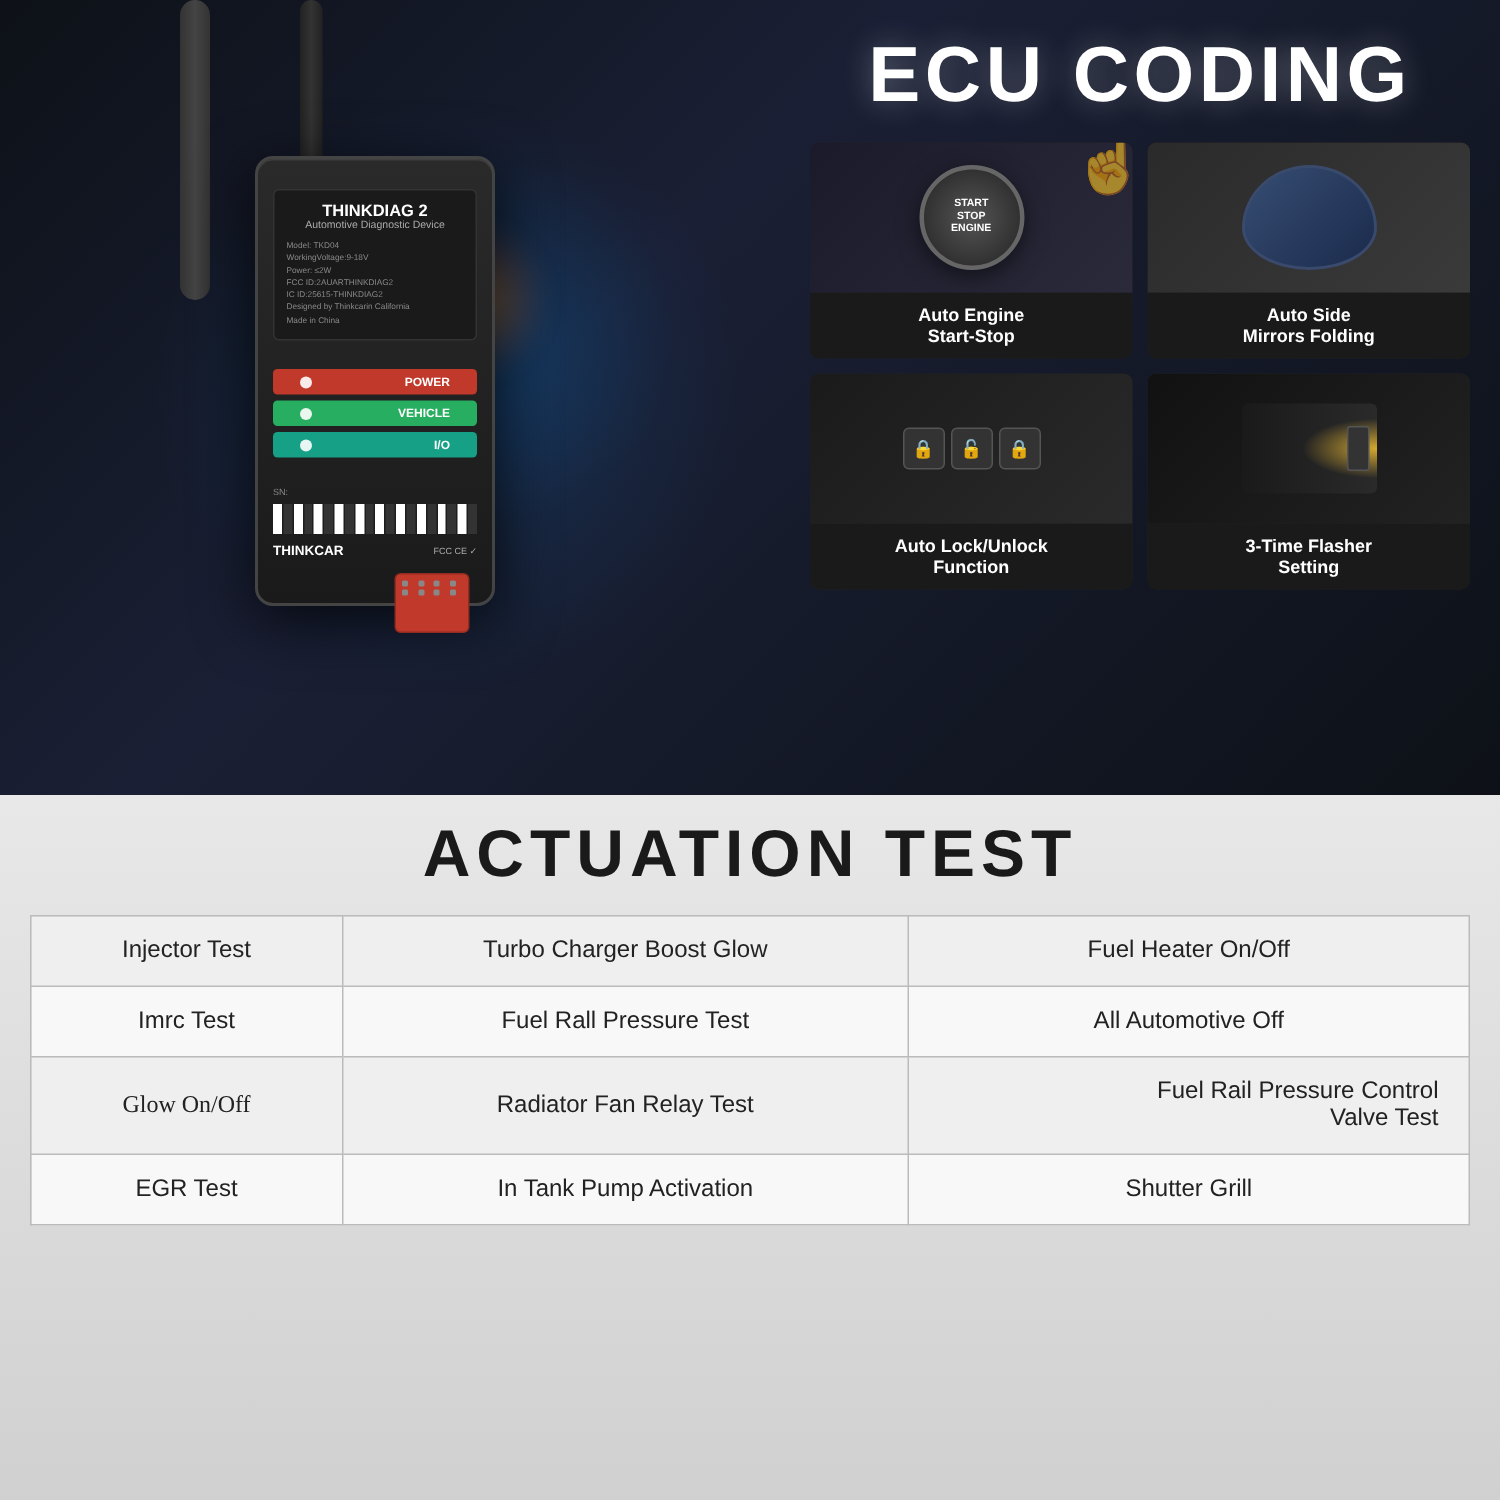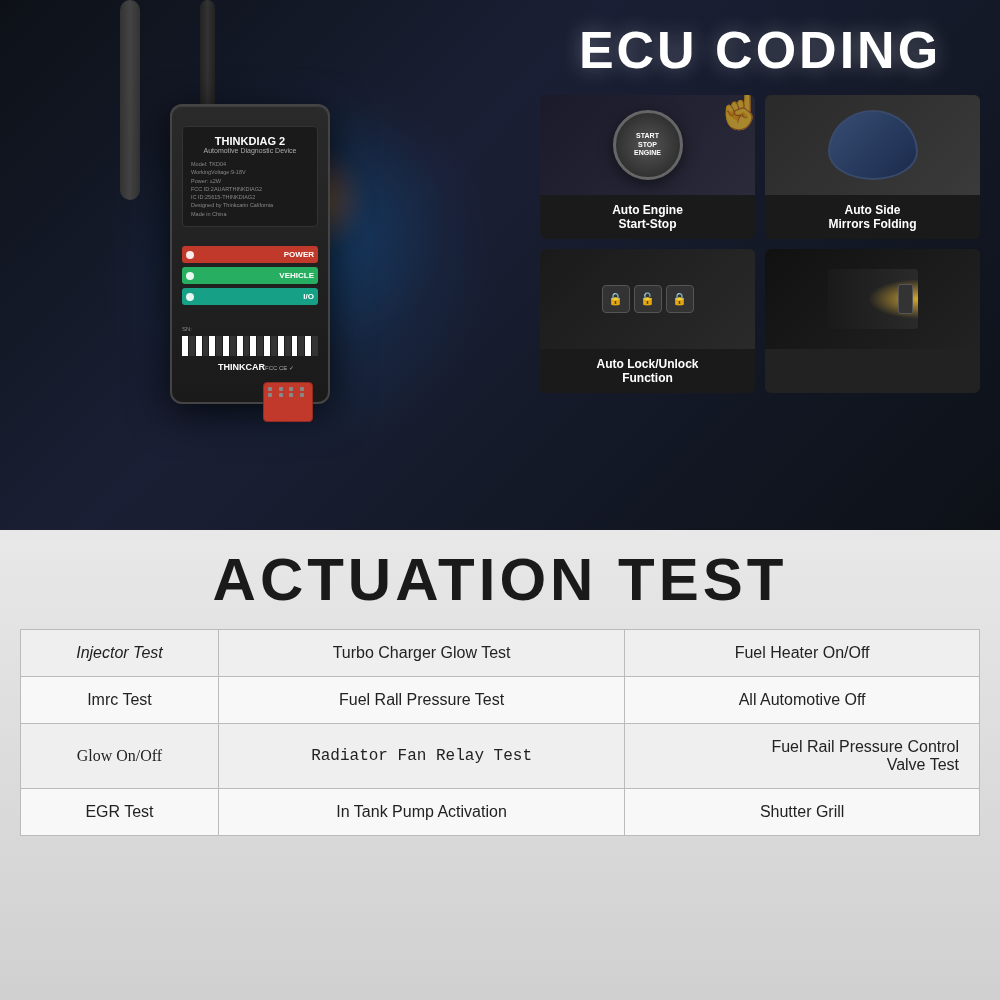--- a/index.html
+++ b/index.html
@@ -104,21 +104,21 @@
       top: 140px;
       left: 10px;
       right: 10px;
     }
 
     .indicator-row {
       display: flex;
       align-items: center;
       background: #c0392b;
       border-radius: 3px;
-      padding: 4px 4px;
+      padding: 4px 18px;
       margin-bottom: 4px;
       justify-content: flex-end;
     }
 
     .indicator-row.green { background: #27ae60; }
     .indicator-row.teal { background: #16a085; }
 
     .indicator-dot {
       width: 8px;
       height: 8px;
@@ -156,23 +156,22 @@
 
     .barcode-bar {
       background: #333;
       flex: 1;
     }
 
     .barcode-bar:nth-child(odd) { background: white; }
 
     .device-logos {
       display: flex;
-      justify-content: flex-start;
+      justify-content: space-between;
       align-items: center;
-      margin-left: 36px;
     }
 
     .thinkcar-logo {
       color: white;
       font-size: 9px;
       font-weight: bold;
     }
 
     .cert-text {
       color: #aaa;
@@ -353,21 +352,21 @@
     
     .bottom-section {
       width: 100%;
       height: 470px;
       background: linear-gradient(180deg, #e8e8e8 0%, #d0d0d0 100%);
       padding: 15px 20px;
     }
 
     .actuation-title {
       color: #1a1a1a;
-      font-size: 60px;
+      font-size: 44px;
       font-weight: 900;
       text-align: center;
       text-transform: uppercase;
       letter-spacing: 4px;
       margin-bottom: 15px;
     }
 
     .actuation-table {
       width: 100%;
       border-collapse: collapse;
@@ -578,44 +577,45 @@
           <div class="ecu-card-label">Auto Lock/Unlock<br>Function</div>
         </div>
 
         <div class="ecu-card">
           <div class="ecu-img-placeholder" style="background: linear-gradient(135deg, #111, #222);">
             <div class="headlight-mockup">
               <div class="headlight-beam"></div>
               <div class="headlight-unit"></div>
             </div>
           </div>
+          <div class="ecu-card-label">3-Time Flasher<br>Setting</div>
         </div>
 
       </div>
     </div>
   </div>
 
   <div class="bottom-section">
     <h2 class="actuation-title">ACTUATION TEST</h2>
 
     <table class="actuation-table">
       <tbody id="actuation-tbody">
       <tr>
-            <td style="white-space: pre-line; font-style: italic;">Injector Test</td>
-            <td style="white-space: pre-line;">Turbo Charger Glow Test</td>
+            <td style="white-space: pre-line;">Injector Test</td>
+            <td style="white-space: pre-line;">Turbo Charger Boost Glow</td>
             <td style="white-space: pre-line;">Fuel Heater On/Off</td>
           </tr>
           <tr>
             <td style="white-space: pre-line;">Imrc Test</td>
             <td style="white-space: pre-line;">Fuel Rall Pressure Test</td>
             <td style="white-space: pre-line;">All Automotive Off</td>
           </tr>
           <tr>
             <td style="white-space: pre-line; font-family: Liberation Serif, serif;">Glow On/Off</td>
-            <td style="white-space: pre-line; font-family: Liberation Mono, monospace;">Radiator Fan Relay Test</td>
+            <td style="white-space: pre-line;">Radiator Fan Relay Test</td>
             <td style="white-space: pre-line; text-align: right;">Fuel Rail Pressure Control
 Valve Test</td>
           </tr>
           <tr>
             <td style="white-space: pre-line;">EGR Test</td>
             <td style="white-space: pre-line;">In Tank Pump Activation</td>
             <td style="white-space: pre-line;">Shutter Grill</td>
           </tr>
         </tbody>
     </table>

